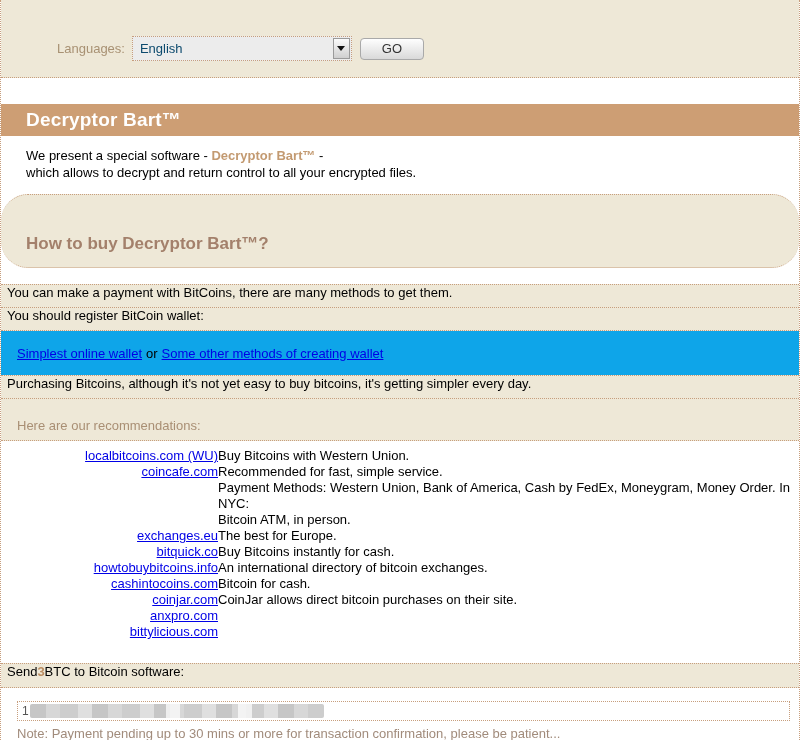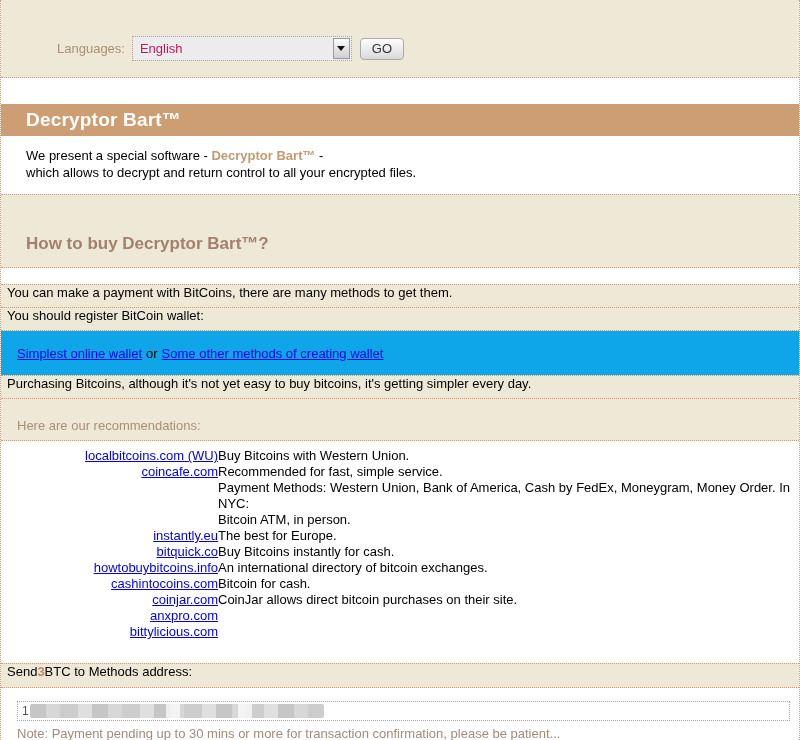--- a/index.html
+++ b/index.html
@@ -20,53 +20,53 @@
   .dot-bottom { border-bottom: 1px dotted #c79e7d; }
 
   
   .lang-section { height: 78px; padding: 36px 0 0 25px; }
   .lang-row { display: flex; align-items: center; height: 25px; }
   .lang-label { color: #a89173; margin-right: 7px; margin-left: 31px; }
   .select {
     position: relative; width: 220px; height: 25px;
     background: #ececec; border: 1px dotted #c79e7d;
     display: flex; align-items: center; padding-left: 7px;
-    color: #be185d; cursor: default;
+    color: #0c4a6e; cursor: default;
   }
   .select-arrow {
     position: absolute; top: 1px; right: 1px; bottom: 1px; width: 17px;
     background: linear-gradient(#fbfbfb, #cfcfcf);
     border: 1px solid #9a9a9a;
     display: flex; align-items: center; justify-content: center;
   }
   .select-arrow::after {
     content: ""; width: 0; height: 0;
     border-left: 4px solid transparent; border-right: 4px solid transparent;
     border-top: 5px solid #111;
   }
   .go-btn {
-    margin-left: 8px; width: 44px; height: 22px;
+    margin-left: 8px; width: 64px; height: 22px;
     border: 1px solid #a9a9a9; border-radius: 4px;
     background: linear-gradient(#fefefe, #d9d9d9);
     color: #333; font-size: 13px; font-family: "Liberation Sans", sans-serif;
     text-align: center; line-height: 20px; cursor: pointer;
   }
 
   .gap1 { height: 26px; background: #fff; }
 
   
   .title-bar { height: 32px; background: #cd9e74; display: flex; align-items: center; padding-left: 25px; }
   .title-bar h1 { color: #fff; font-size: 19px; font-weight: bold; letter-spacing: .2px; }
 
   
   .intro { height: 58px; background: #fff; padding: 11px 0 0 25px; line-height: 17px; }
   .brand { color: #c39a71; font-weight: bold; }
 
   
-  .howto { height: 74px; padding: 39px 0 0 25px; }
+  .howto { height: 74px; padding: 39px 0 0 25px; border-radius: 27px; }
   .howto h2 { color: #a3806b; font-size: 17px; font-weight: bold; }
 
   .gap2 { height: 16px; background: #fff; }
 
   
   .bar { padding: 0 0 0 6px; display: flex; }
   .bar-payment { height: 24px; }
   .bar-register { height: 23px; }
   .bar-purchasing { height: 24px; }
   .bar-send { height: 25px; }
@@ -161,21 +161,21 @@
         <td class="rec-link"><a class="lnk">localbitcoins.com (WU)</a></td>
         <td class="rec-desc">Buy Bitcoins with Western Union.</td>
       </tr>
       <tr>
         <td class="rec-link"><a class="lnk">coincafe.com</a></td>
         <td class="rec-desc">Recommended for fast, simple service.
 Payment Methods: Western Union, Bank of America, Cash by FedEx, Moneygram, Money Order. In NYC:
 Bitcoin ATM, in person.</td>
       </tr>
       <tr>
-        <td class="rec-link"><a class="lnk">instantly.eu</a></td>
+        <td class="rec-link"><a class="lnk">exchanges.eu</a></td>
         <td class="rec-desc">The best for Europe.</td>
       </tr>
       <tr>
         <td class="rec-link"><a class="lnk">bitquick.co</a></td>
         <td class="rec-desc">Buy Bitcoins instantly for cash.</td>
       </tr>
       <tr>
         <td class="rec-link"><a class="lnk">howtobuybitcoins.info</a></td>
         <td class="rec-desc">An international directory of bitcoin exchanges.</td>
       </tr>
@@ -195,21 +195,21 @@
         <td class="rec-link"><a class="lnk">bittylicious.com</a></td>
         <td class="rec-desc"></td>
       </tr>
     </tbody>
   </table>
 </div>
 
 <div class="beige dot-top dot-bottom bar bar-send">
   <span>Send </span>
     <span class="amount">3</span>
-    <span> BTC to Methods address:</span>
+    <span> BTC to Bitcoin software:</span>
 </div>
 
 <div class="bottom">
   <div class="addr-field">
     <span>1</span>
     <span class="censored"></span>
   </div>
   <div class="note">Note: Payment pending up to 30 mins or more for transaction confirmation, please be patient...</div>
 </div>
 

